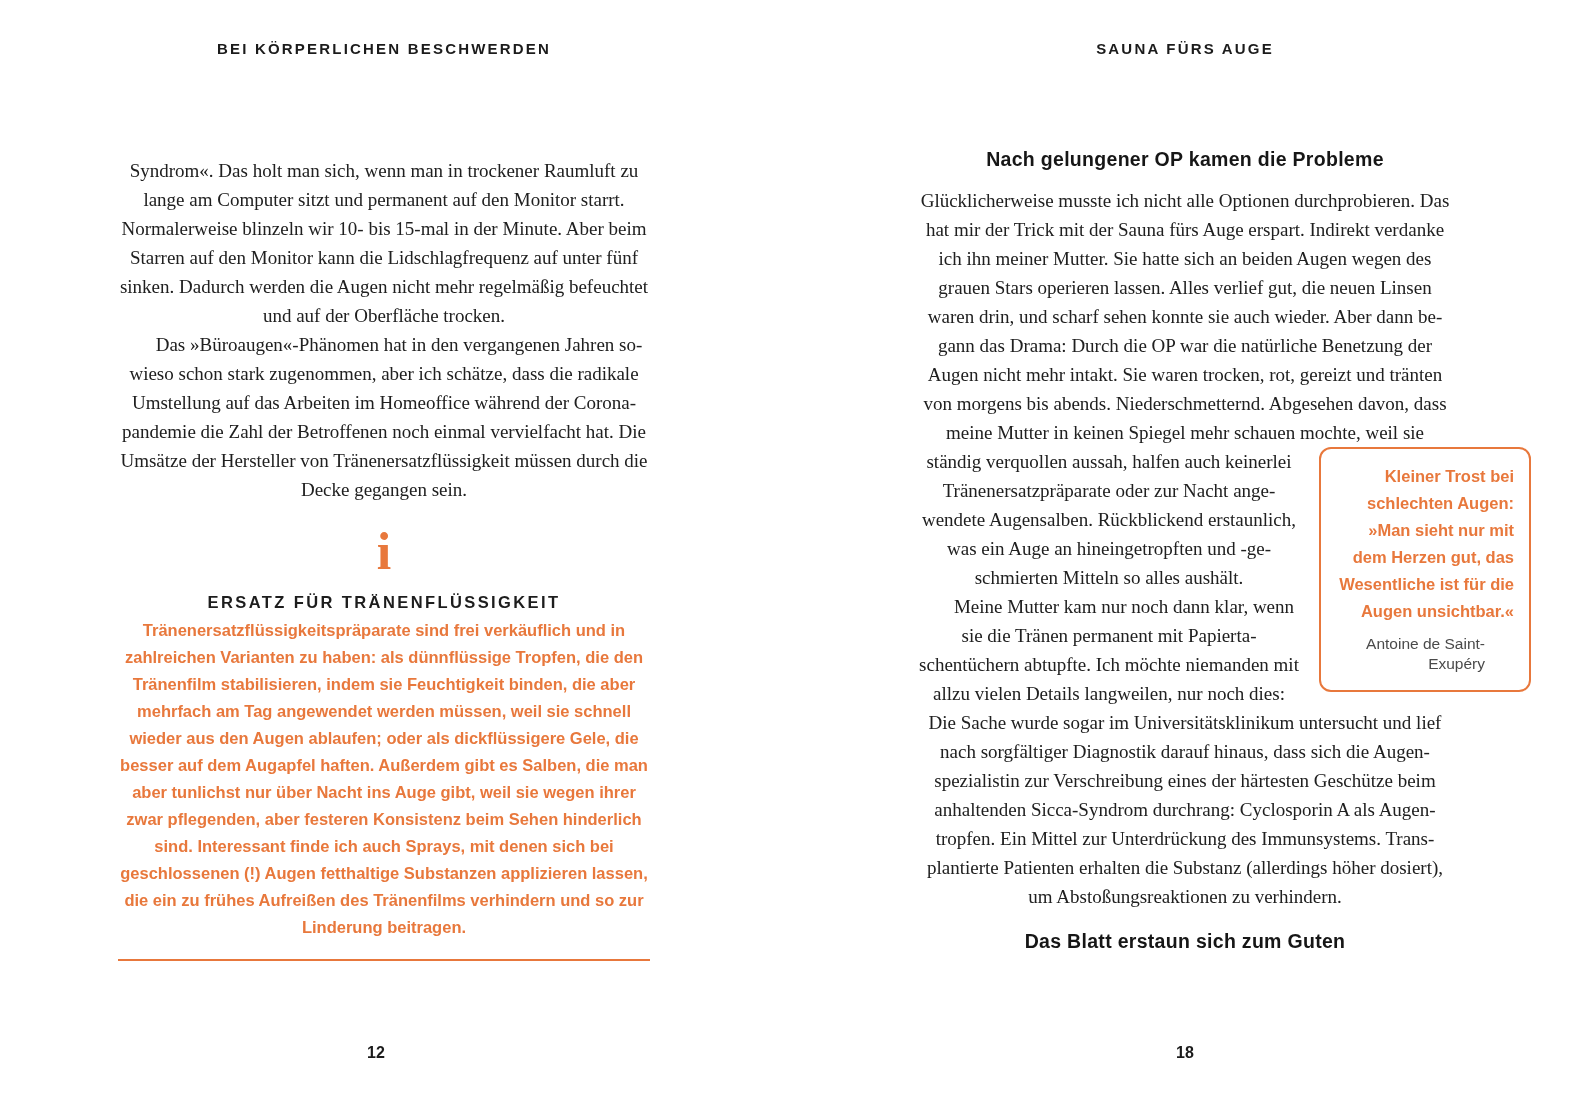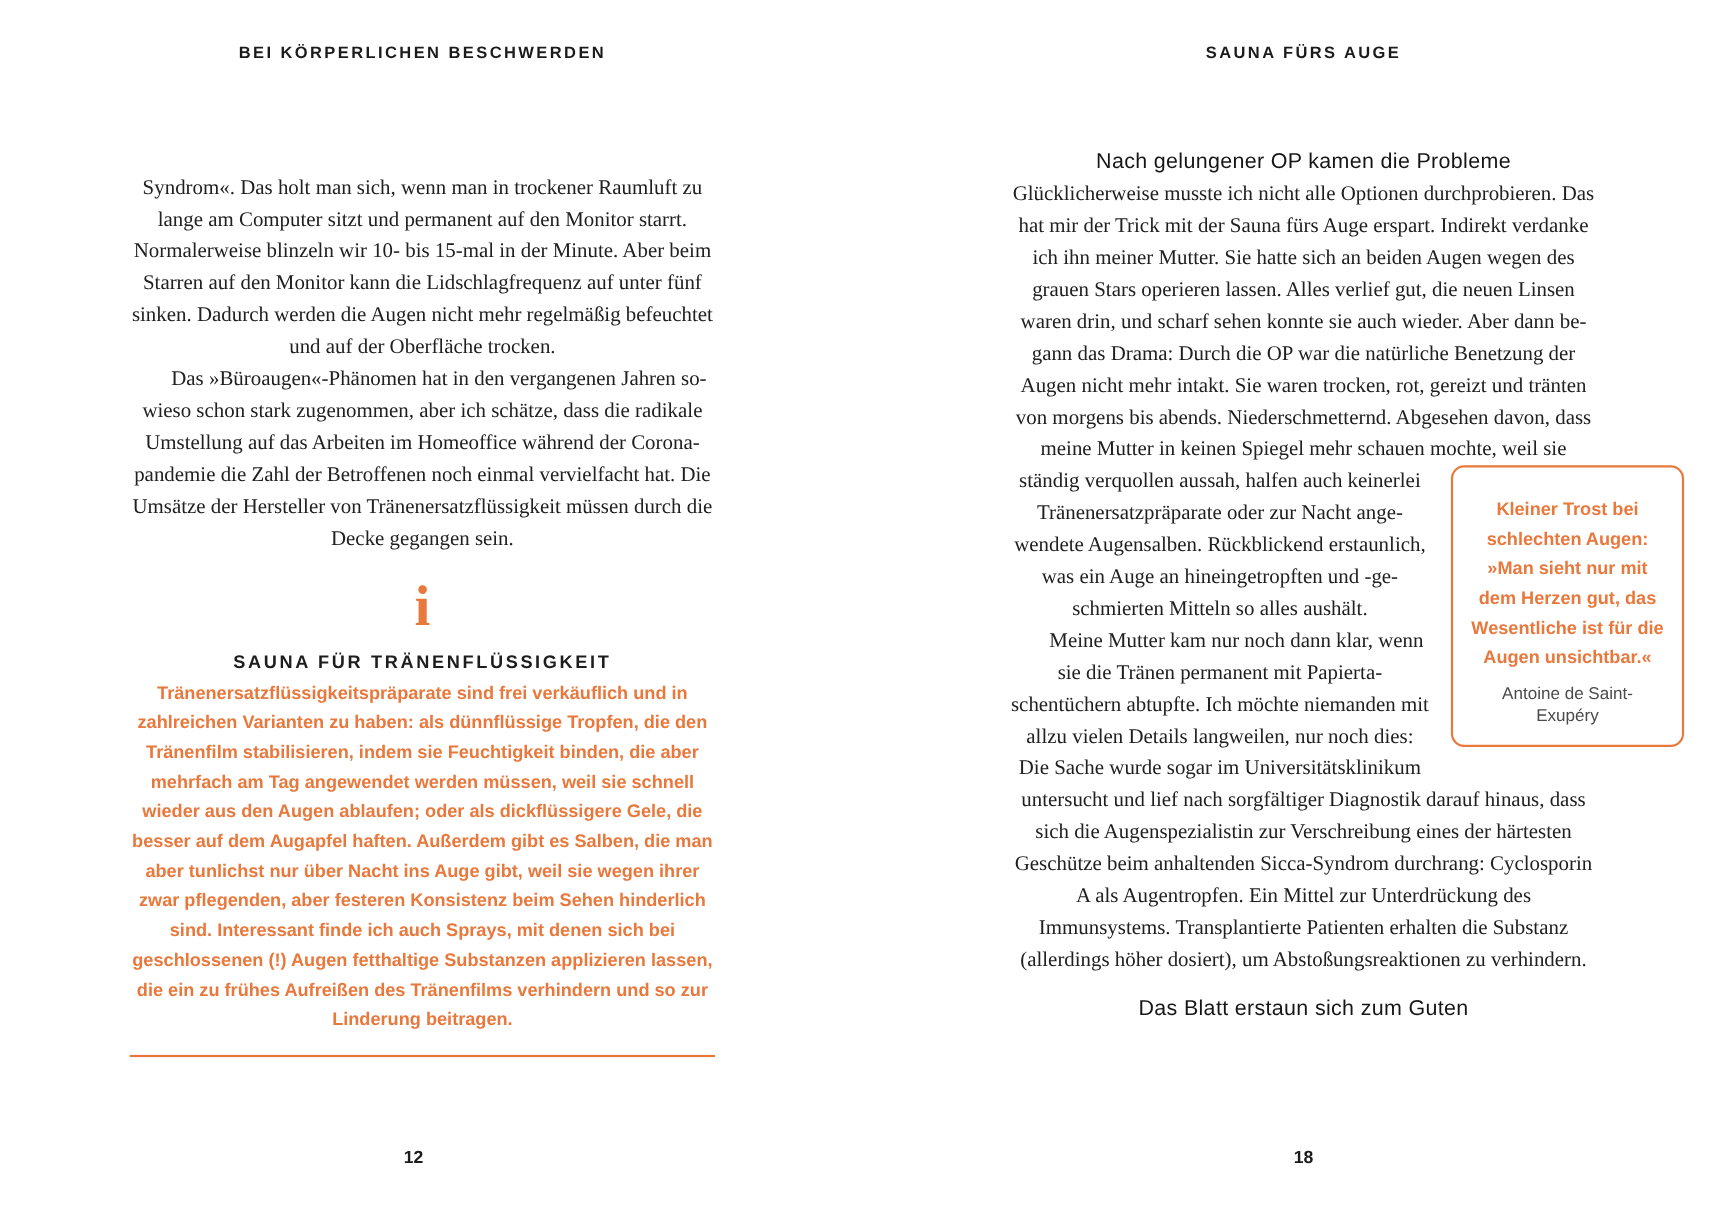--- a/index.html
+++ b/index.html
@@ -41,27 +41,27 @@
   }
   .column.left  { left: 118px; margin-top: 23px; }
   .column.right { left: 919px; }
 
   .column p { margin: 0; text-align: center; }
   p.indent { text-indent: 30px; }
 
   
   .section-heading {
     font-family: "Liberation Sans", sans-serif;
-    font-weight: normal;
+    font-weight: bold;
     font-size: 19.5px;
     line-height: 29px;
     letter-spacing: 0.3px;
     text-align: center;
     color: #161616;
-    margin: 0;
+    margin: 12px;
   }
   .section-heading.second { margin-top: 16px; }
 
   
   .infobox { margin-top: 22px; text-align: center; }
   .info-icon {
     display: block;
     font-family: "Liberation Serif", serif;
     font-weight: bold;
     font-size: 52px;
@@ -96,25 +96,25 @@
   }
 
   
   .quote-box {
     display: block;
     float: right;
     width: 178px;
     margin-left: 20px;
     margin-right: -80px;
     margin-bottom: 14px;
-    padding: 25px 15px 16px 15px;
+    padding: 14px 15px 16px 15px;
     border: 2px solid #E8783C;
     border-radius: 12px;
     background: #ffffff;
-    text-align: center;
+    text-align: right;
     text-indent: 0;
   }
   .quote-text {
     display: block;
     font-family: "Liberation Sans", sans-serif;
     font-weight: bold;
     font-size: 16.5px;
     line-height: 27px;
     color: #E8783C;
   }
@@ -148,21 +148,21 @@
 <div class="spread">
 
   <div class="running-head left">BEI KÖRPERLICHEN BESCHWERDEN</div>
 
   <div class="column left">
     <p>Syndrom«. Das holt man sich, wenn man in trockener Raumluft zu lange am Computer sitzt und permanent auf den Monitor starrt. Normalerweise blinzeln wir 10- bis 15-mal in der Minute. Aber beim Starren auf den Monitor kann die Lidschlagfrequenz auf un­ter fünf sinken. Dadurch werden die Augen nicht mehr regel­mäßig befeuchtet und auf der Oberfläche trocken.</p>
     <p class="indent">Das »Büroaugen«-Phänomen hat in den vergangenen Jahren so­wieso schon stark zugenommen, aber ich schätze, dass die radikale Umstellung auf das Arbeiten im Homeoffice während der Corona­pandemie die Zahl der Betroffenen noch einmal vervielfacht hat. Die Umsätze der Hersteller von Tränenersatzflüssigkeit müssen durch die Decke gegangen sein.</p>
 
     <div class="infobox">
       <span class="info-icon">i</span>
-      <h3 class="info-heading">SAUNA FÜR TRÄNENFLÜSSIGKEIT</h3>
+      <h3 class="info-heading">ERSATZ FÜR TRÄNENFLÜSSIGKEIT</h3>
       <p class="info-body">Tränenersatzflüssigkeitspräparate sind frei verkäuflich und in zahlreichen Varianten zu haben: als dünnflüssige Tropfen, die den Tränenfilm stabilisieren, indem sie Feuchtigkeit binden, die aber mehrfach am Tag angewendet werden müssen, weil sie schnell wieder aus den Augen ablaufen; oder als dickflüssigere Gele, die besser auf dem Augapfel haften. Außerdem gibt es Salben, die man aber tunlichst nur über Nacht ins Auge gibt, weil sie wegen ihrer zwar pflegenden, aber festeren Konsistenz beim Sehen hinderlich sind. Interessant finde ich auch Sprays, mit denen sich bei geschlos­senen (!) Augen fetthaltige Substanzen applizieren lassen, die ein zu frühes Aufreißen des Tränenfilms verhindern und so zur Linderung beitragen.</p>
       <hr class="orange-rule">
     </div>
   </div>
 
   <div class="folio left">12</div>
 
   <div class="running-head right">SAUNA FÜRS AUGE</div>
 
   <div class="column right">

